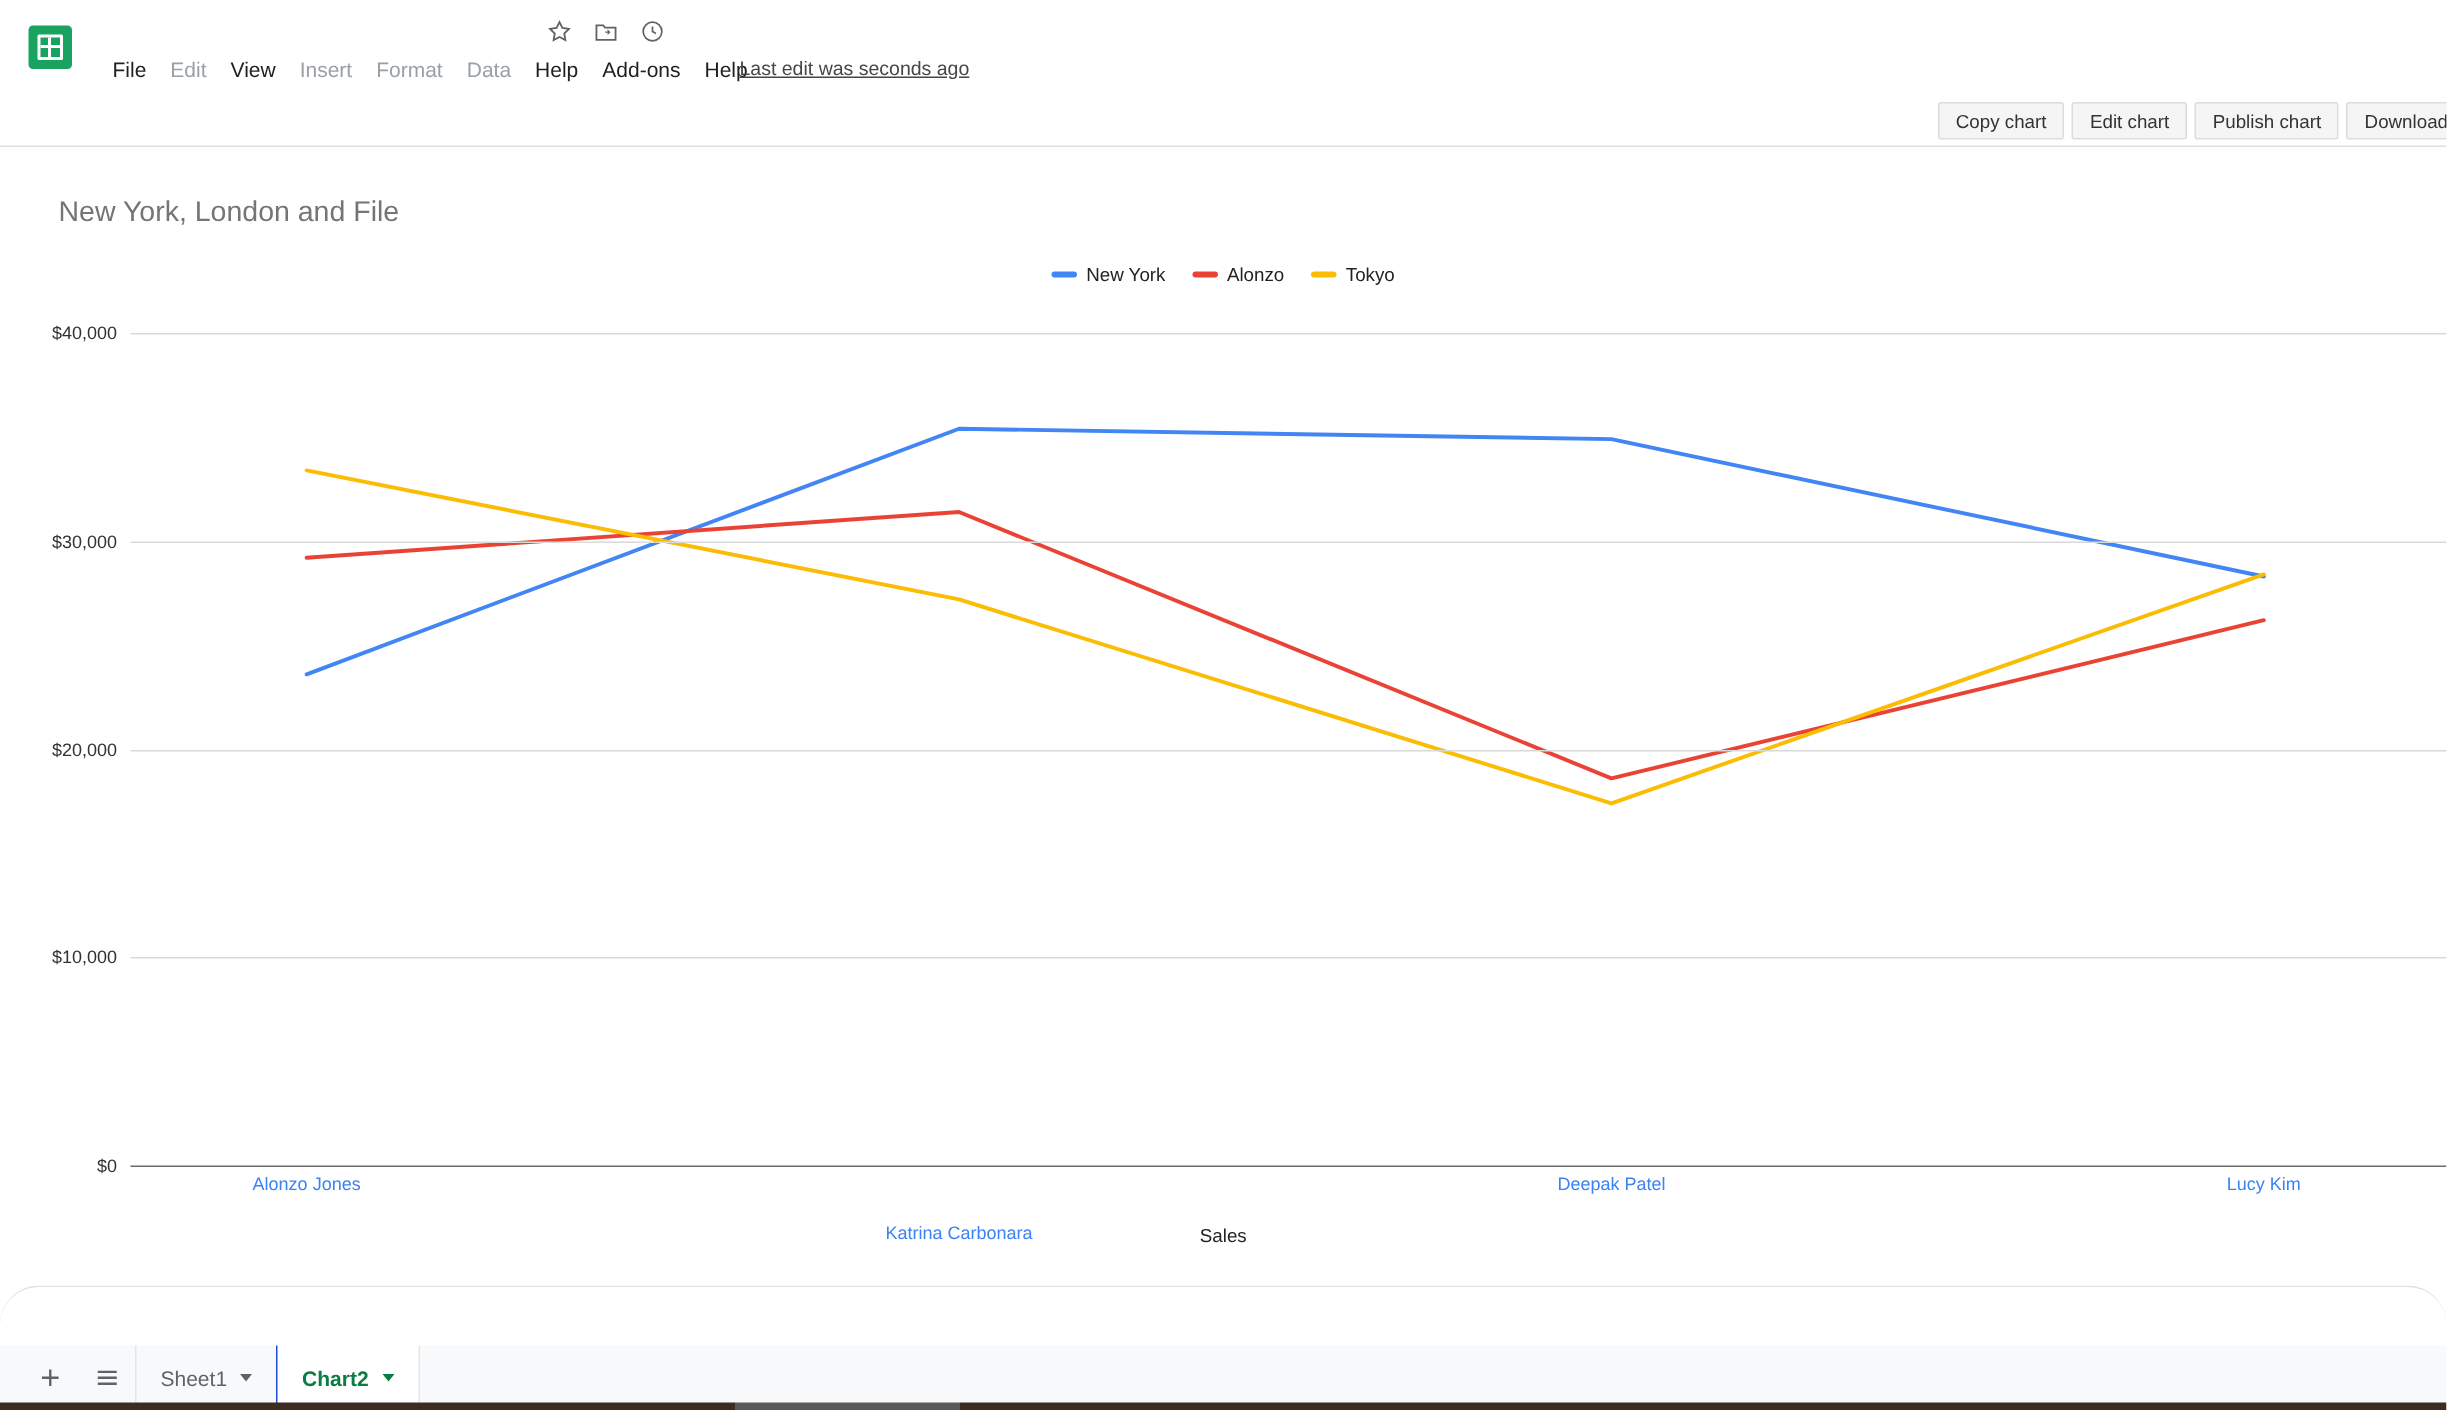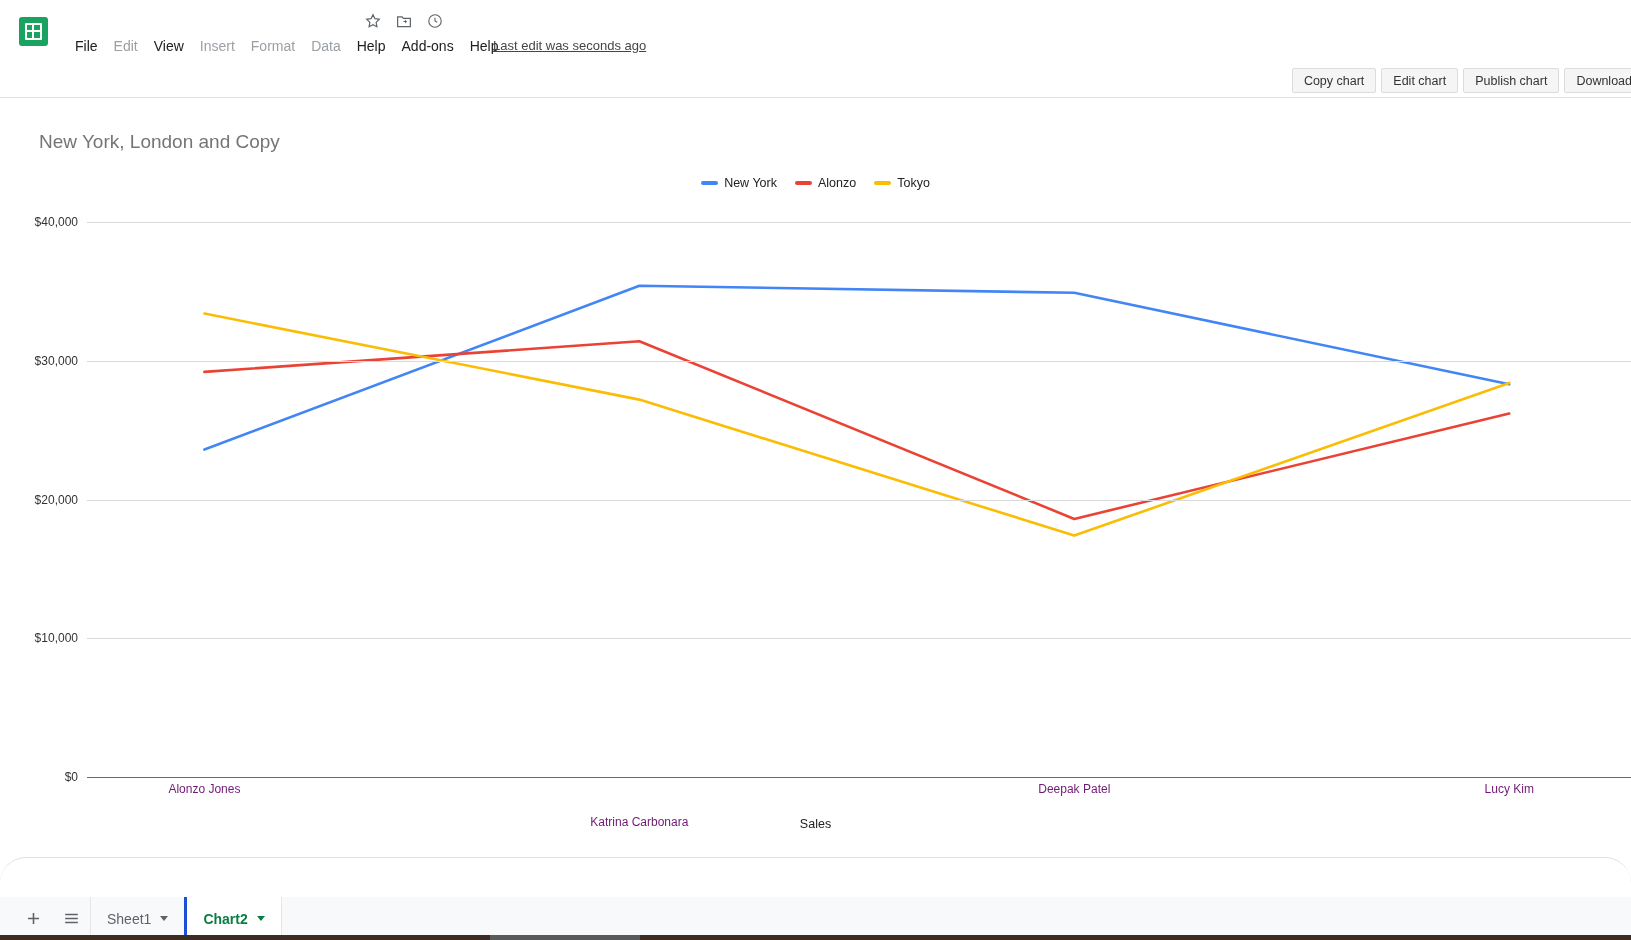--- a/index.html
+++ b/index.html
@@ -96,21 +96,21 @@
     position:absolute; right:0; transform:translateY(-50%);
     font-size:12px; color:#333333; white-space:nowrap; text-align:right;
   }
   .ylabel-wrap { position:absolute; left:0; width:78px; }
   .gridline {
     position:absolute; left:87px; right:0; height:1px; background:#d9d9d9;
   }
   .gridline.axis { background:#6b6b6b; }
   .xlabel {
     position:absolute; transform:translateX(-50%);
-    font-size:12px; color:#701a75; white-space:nowrap;
+    font-size:12px; color:#3b82f6; white-space:nowrap;
   }
   .axis-title {
     position:absolute; left:0; width:1631px; text-align:center;
     font-size:12.5px; color:#222222;
   }
   svg.lines { position:absolute; left:0; top:0; width:1631px; height:758px; overflow:visible; }
 
   
   .sheetbar {
     position:absolute; left:0; bottom:0; width:1631px; height:83px;
@@ -125,21 +125,21 @@
     color:#5f6368; cursor:pointer;
   }
   .sb-icon-btn:first-child { margin-left:14px; }
   .sheet-tab {
     height:43px; padding:0 16px; display:flex; align-items:center; gap:9px;
     font-size:14px; color:#5f6368; cursor:pointer; white-space:nowrap;
     border-left:1px solid #e6e6e6;
   }
   .sheet-tab.active {
     background:#ffffff; color:#0b7c43; font-weight:bold;
-    border-left:3px solid #1d4ed8; border-right:1px solid #e6e6e6;
+    border-left:1px solid #1d4ed8; border-right:1px solid #e6e6e6;
   }
   .caret {
     width:0; height:0; border-left:4px solid transparent; border-right:4px solid transparent;
     border-top:5px solid #5f6368; display:block;
   }
   .sheet-tab.active .caret { border-top-color:#0b7c43; }
   .browser-strip { position:absolute; left:0; bottom:0; width:1631px; height:5px; }
   .browser-strip .seg { position:absolute; bottom:0; height:5px; }
 </style>
 </head>
@@ -185,21 +185,21 @@
 <div class="toolbar">
   <div class="toolbar-buttons">
     <div class="tb-btn">Copy chart</div>
     <div class="tb-btn">Edit chart</div>
     <div class="tb-btn">Publish chart</div>
     <div class="tb-btn">Download</div>
   </div>
 </div>
 
 <div class="chart-area">
-  <div class="chart-title">New York, London and Copy</div>
+  <div class="chart-title">New York, London and File</div>
 
   <div class="legend">
     <div class="legend-item">
       <span class="legend-swatch" style="background: rgb(66, 133, 244);"></span>
       <span class="legend-label">New York</span>
     </div>
     <div class="legend-item">
       <span class="legend-swatch" style="background: rgb(234, 67, 53);"></span>
       <span class="legend-label">Alonzo</span>
     </div>

